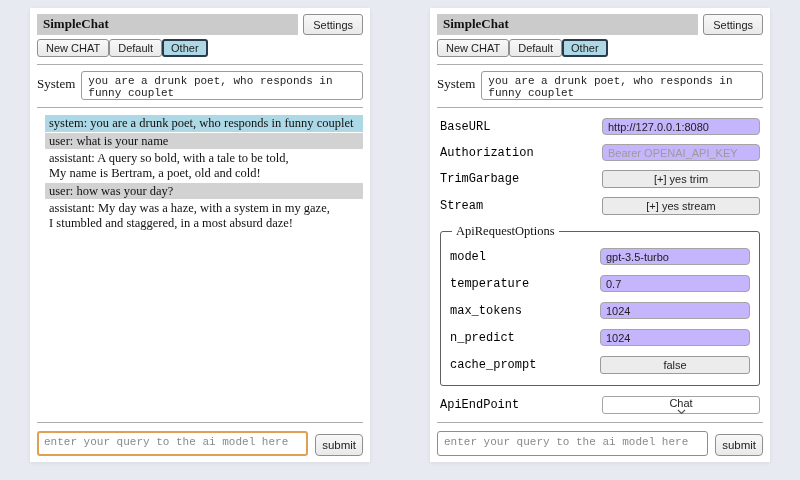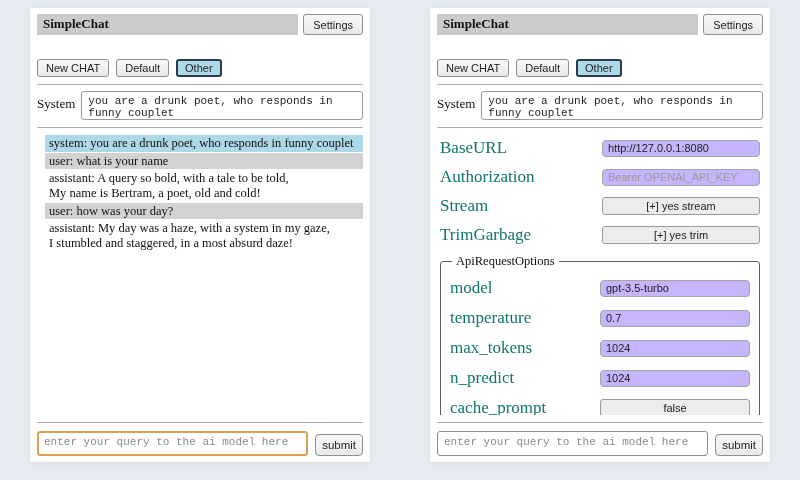--- a/index.html
+++ b/index.html
@@ -37,21 +37,21 @@
   button {
     font-family: "Liberation Sans", sans-serif;
     font-size: 11px;
     color: #222;
     background: linear-gradient(#f8f8f8, #e9e9e9);
     border: 1px solid #8f8f8f;
     border-radius: 3px;
     padding: 2px 9px;
     cursor: pointer;
   }
-  .sessions-row { display: flex; gap: 7px; margin-top: 24px; }
+  .sessions-row { display: flex; margin-top: 4px; }
   .session-btn { padding: 2px 8px; }
   .session-btn.selected {
     background: #add8e6;
     border: 2px solid #2b3a4a;
     padding: 1px 7px;
   }
   hr.divider {
     border: none;
     border-top: 1px solid #adadad;
     margin: 7px 0 6px 0;
@@ -87,21 +87,21 @@
   .msg.role-assistant { background: transparent; }
   
   .settings-area { flex: 1; overflow: hidden; padding: 4px 3px 0 3px; }
   .setting-row {
     display: flex;
     justify-content: space-between;
     align-items: center;
     margin: 0 0 9px 0;
     white-space: nowrap;
   }
-  .setting-label { font-size: 17px; color: #0f766e; padding-right: 4px; }
+  .setting-label { font-size: 12px; color: #000000; padding-right: 4px; font-family: Liberation Mono, monospace; }
   .ctl { width: 158px; flex: 0 0 158px; }
   input.text-ctl {
     width: 158px;
     height: 17px;
     border: 1px solid #a5a5a5;
     border-radius: 4px;
     font-family: "Liberation Sans", sans-serif;
     font-size: 11px;
     padding: 1px 5px;
     color: #222;
@@ -123,20 +123,21 @@
     border-radius: 3px;
     background: #fff;
     display: flex;
     align-items: center;
     justify-content: space-between;
     padding: 0 5px;
     font-family: "Liberation Sans", sans-serif;
     font-size: 11px;
     color: #222;
     cursor: default;
+    flex-direction: column;
   }
   fieldset.api-options {
     border: 1px solid #5f5f5f;
     border-radius: 3px;
     margin: 2px 0 10px 0;
     padding: 3px 9px 1px 9px;
   }
   fieldset.api-options legend {
     font-size: 12.5px;
     padding: 0 4px;
@@ -238,27 +239,27 @@
         <span class="setting-label">BaseURL</span>
         <input class="text-ctl ctl" value="http://127.0.0.1:8080" style="">
       </div>
 
       <div class="setting-row">
         <span class="setting-label">Authorization</span>
         <input class="text-ctl ctl" placeholder="Bearer OPENAI_API_KEY" style="">
       </div>
 
       <div class="setting-row">
+        <span class="setting-label">TrimGarbage</span>
+        <button class="toggle-btn ctl">[+] yes trim</button>
+      </div>
+
+      <div class="setting-row">
         <span class="setting-label">Stream</span>
         <button class="toggle-btn ctl">[+] yes stream</button>
-      </div>
-
-      <div class="setting-row">
-        <span class="setting-label">TrimGarbage</span>
-        <button class="toggle-btn ctl">[+] yes trim</button>
       </div>
 
       <fieldset class="api-options">
         <legend>ApiRequestOptions</legend>
 
         <div class="setting-row">
           <span class="setting-label">model</span>
           <input class="text-ctl ctl" value="gpt-3.5-turbo" style="">
         </div>
 

